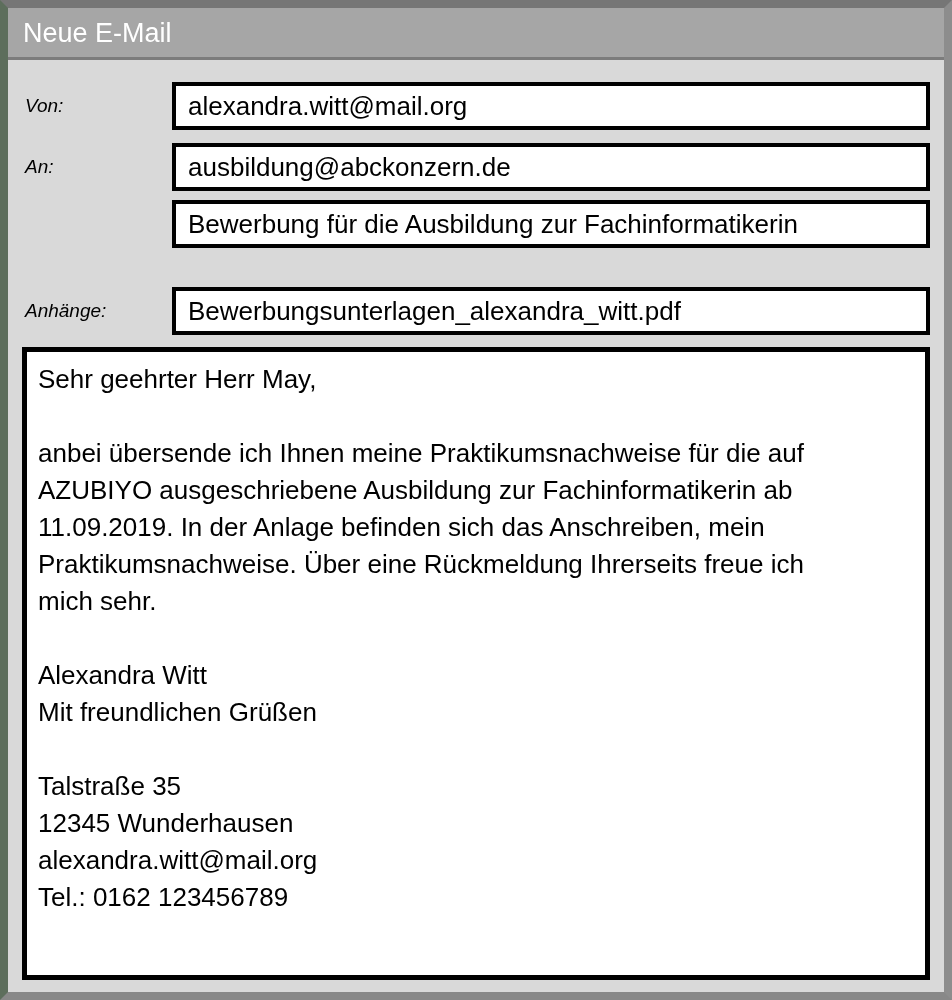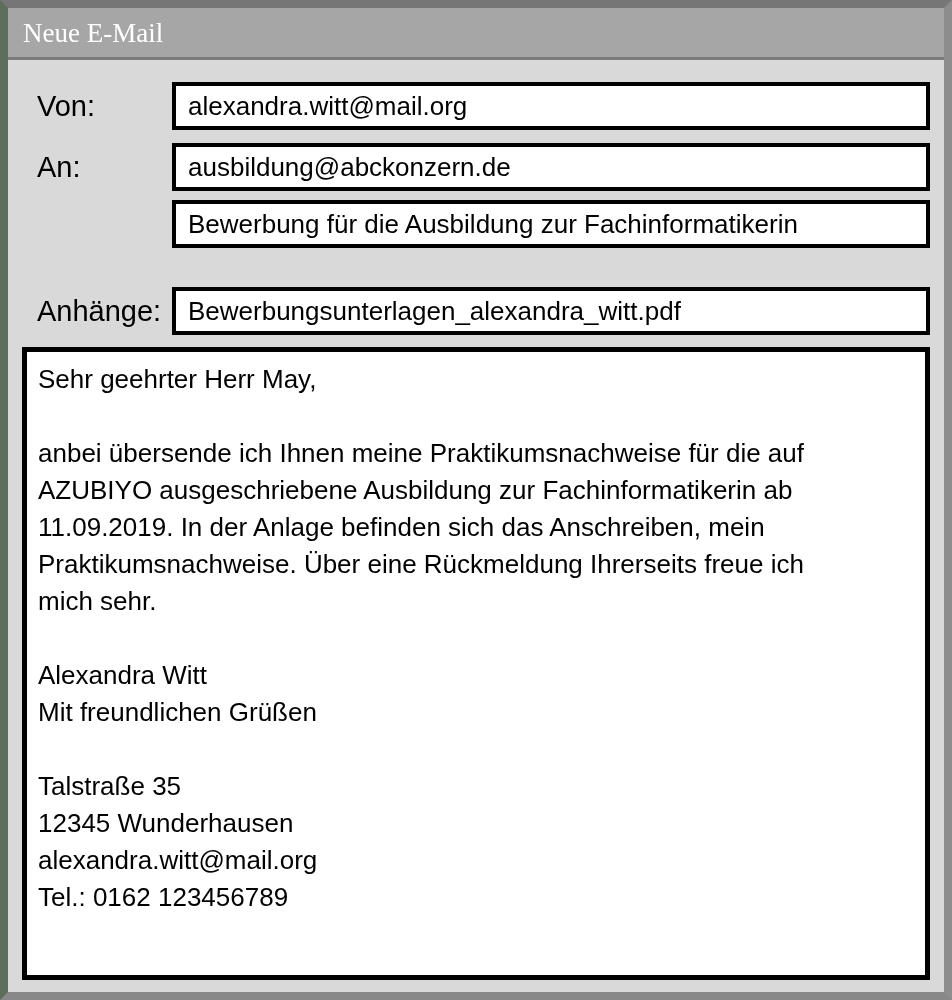--- a/index.html
+++ b/index.html
@@ -18,38 +18,38 @@
     border-bottom: 8px solid #888888;
     border-left: 8px solid #5d6e5c;
     overflow: hidden;
   }
   .titlebar {
     position: absolute;
     left: 0; top: 0;
     width: 936px; height: 52px;
     background: #a6a6a6;
     border-bottom: 3px solid #7c7c7c;
-    font-family: Liberation Serif, serif;
   }
   .titlebar-text {
     position: absolute;
     left: 15px; top: 0;
     line-height: 50px;
     font-size: 27px;
     color: #ffffff;
     white-space: nowrap;
   }
   .field-label {
     position: absolute;
-    left: 29px;
+    left: 17px;
     height: 48px;
     line-height: 48px;
-    font-size: 29px;
+    font-size: 19px;
     color: #000000;
     white-space: nowrap;
+    font-style: italic;
   }
   .field-input {
     position: absolute;
     left: 164px;
     width: 758px;
     height: 48px;
     background: #ffffff;
     border: 4px solid #000000;
     font-family: "Liberation Sans", sans-serif;
     font-size: 26px;

